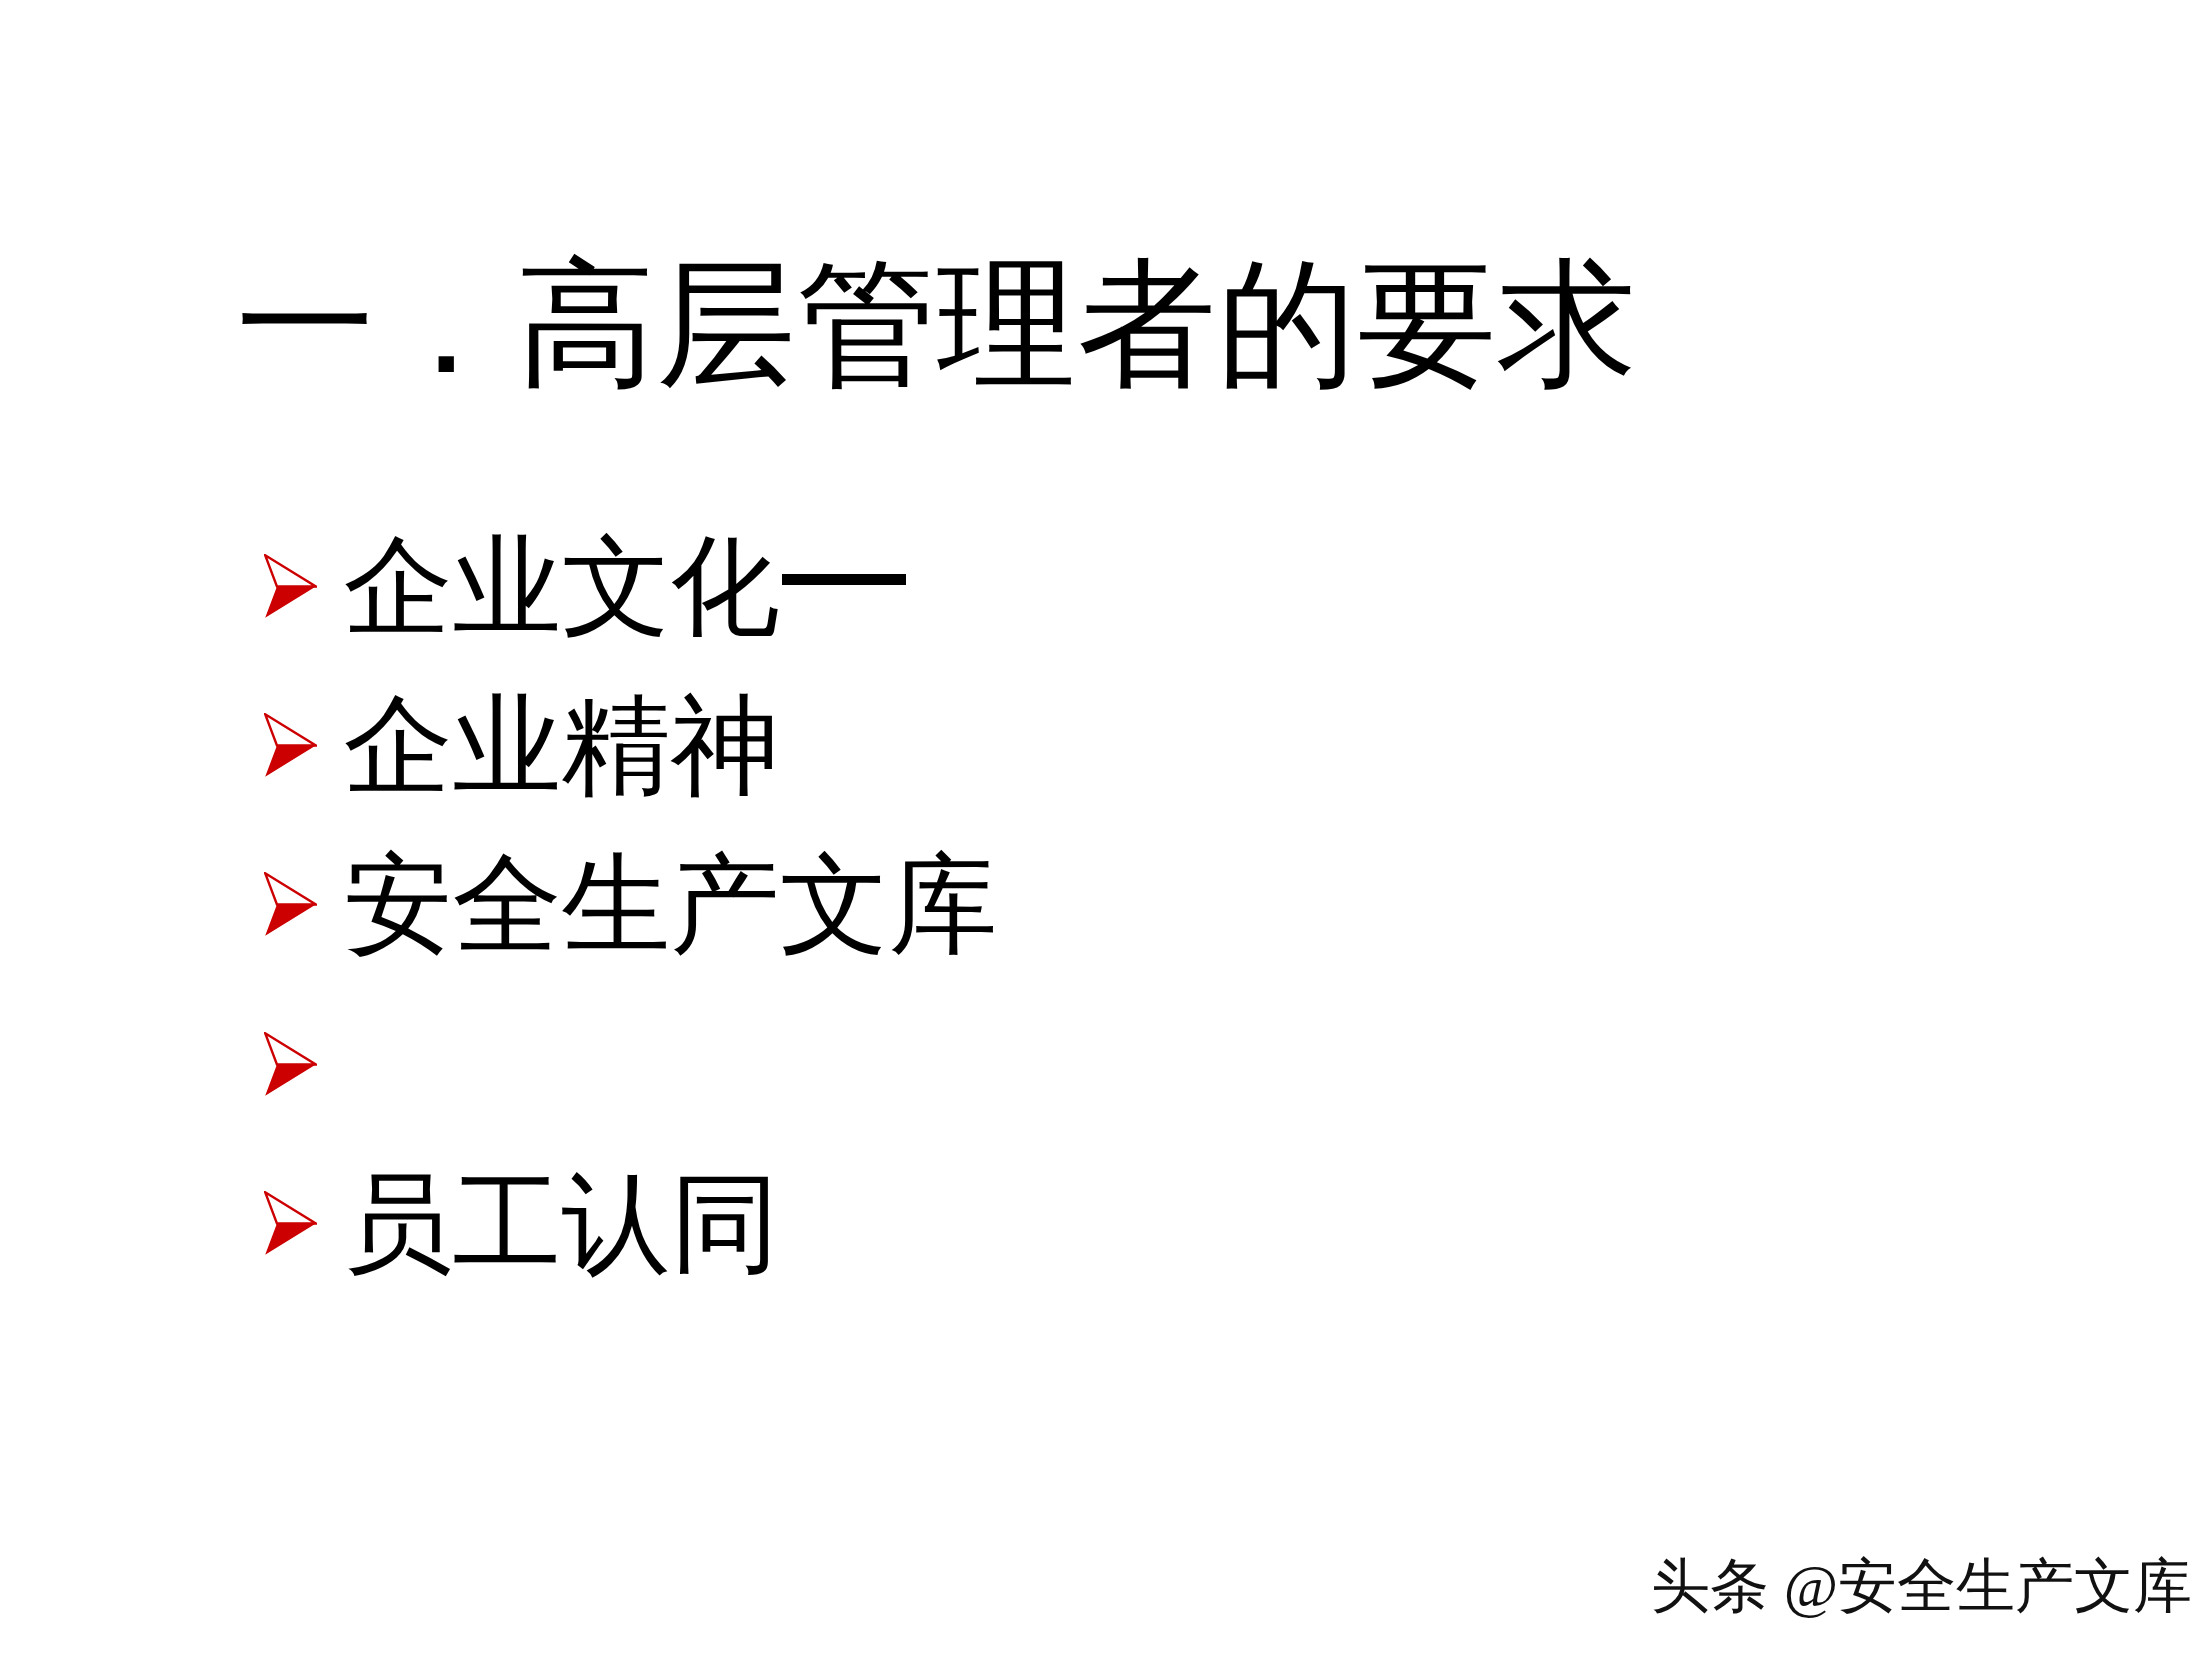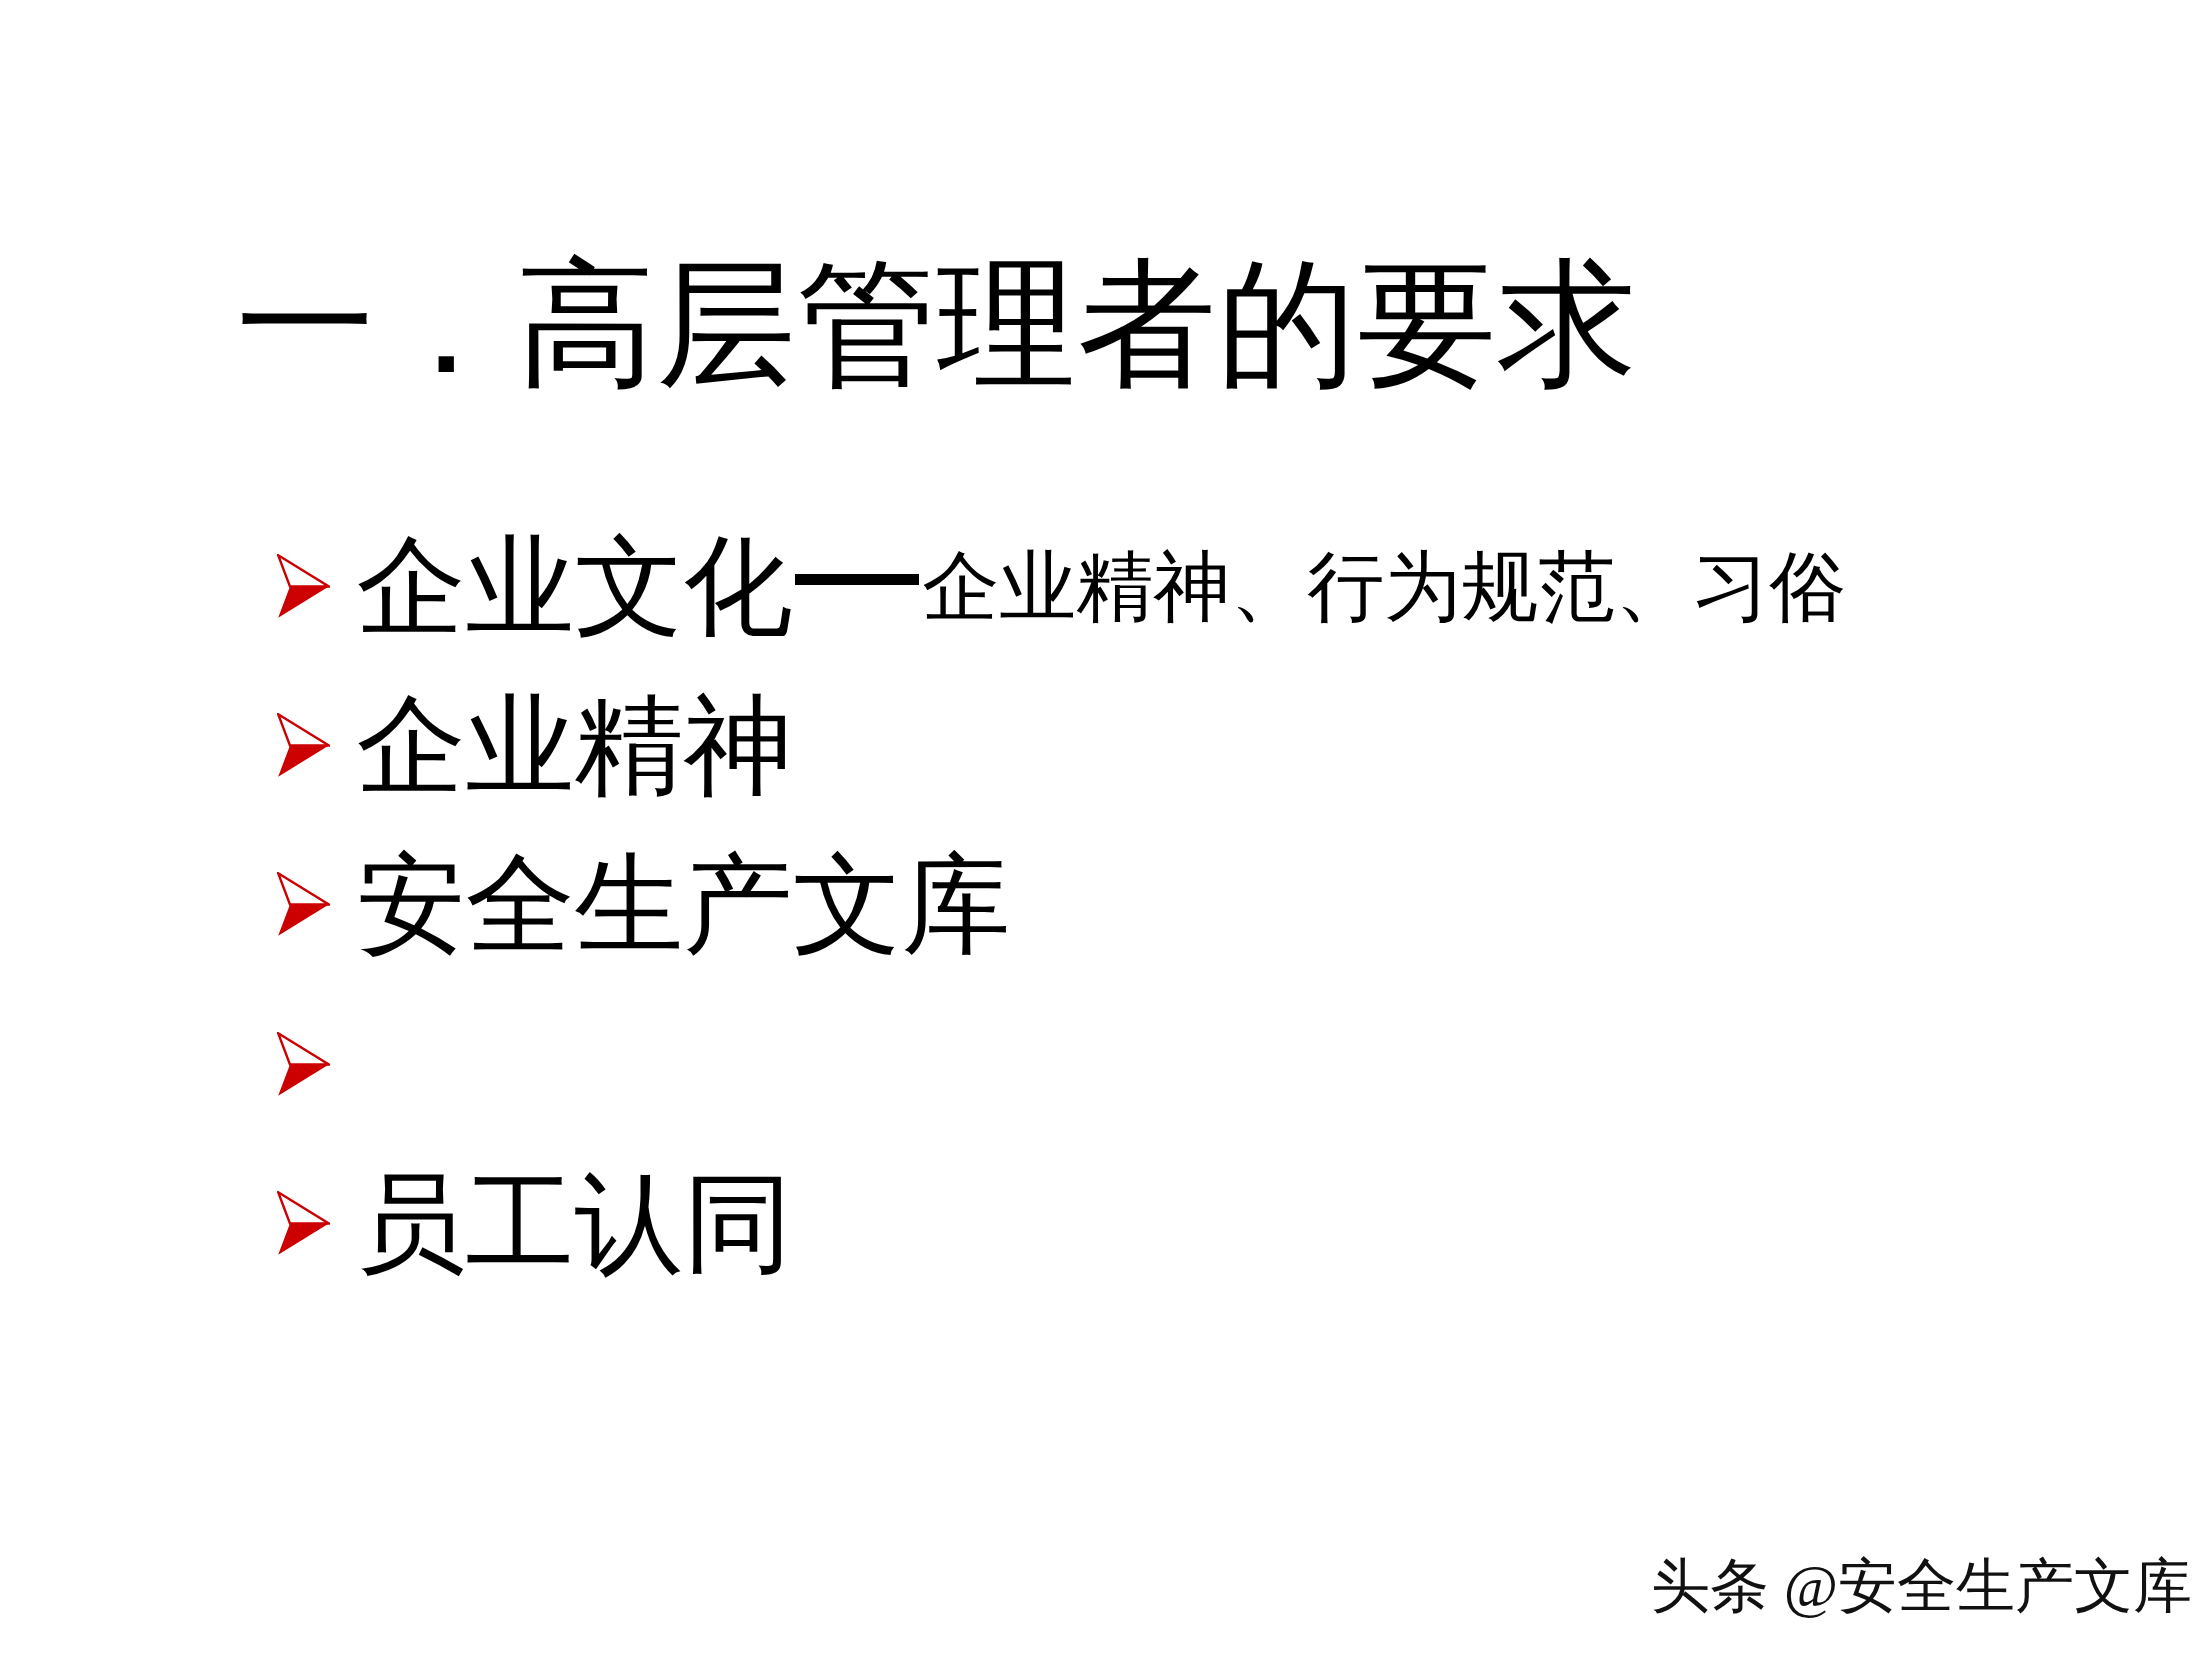--- a/index.html
+++ b/index.html
@@ -1,21 +1,21 @@
 <!DOCTYPE html>
 <html style="font-size:9.4px"><head>
 <meta charset="utf-8">
 <style>
   html, body { margin:0; padding:0; background:#ffffff; }
   body { width:2205px; height:1654px; position:relative; overflow:hidden;
          font-family:"DejaVu Serif","Liberation Serif",serif; color:#000; }
   .title { position:absolute; left:236px; top:236px; font-size:139px; line-height:177px;
            white-space:nowrap; letter-spacing:1.2px; }
   .list { position:absolute; left:260px; top:507px; }
-  .item { position:absolute; left:17px; height:159px; display:flex; align-items:center; white-space:nowrap; }
+  .item { position:absolute; left:4px; height:159px; display:flex; align-items:center; white-space:nowrap; }
   .arrow { width:53px; height:65px; margin-right:26.5px; flex:0 0 auto; }
   .main { font-size:109px; line-height:130px; }
   .sub { font-size:77px; line-height:130px; }
   .dash { display:inline-block; width:124px; height:11.8px; background:#000; vertical-align:middle; margin:0 2.9px; position:relative; top:-7px; }
   .watermark { position:absolute; left:1651px; top:1545px; font-family:Liberation Serif, serif;
                font-size:59px; line-height:83px; color:#111; white-space:nowrap; }
 </style>
 </head>
 <body>
 
@@ -23,21 +23,20 @@
   <div class="title">一．高层管理者的要求</div>
 
   <div class="list">
     <div class="item" style="top:0px">
       <svg class="arrow" viewBox="0 0 90 110">
         <polygon points="2,2 88,55 2,108 22,55" fill="#CC0000"></polygon>
         <polygon points="2,2 88,55 22,55" fill="#fff" stroke="#CC0000" stroke-width="4"></polygon>
       </svg>
       <span class="main">企业文化</span>
       <span class="dash"></span>
-      <span class="sub">企业精神、行为规范、习俗</span>
     </div>
     <div class="item" style="top:159px">
       <svg class="arrow" viewBox="0 0 90 110">
         <polygon points="2,2 88,55 2,108 22,55" fill="#CC0000"></polygon>
         <polygon points="2,2 88,55 22,55" fill="#fff" stroke="#CC0000" stroke-width="4"></polygon>
       </svg>
       <span class="main">企业精神</span>
     </div>
     <div class="item" style="top:318px">
       <svg class="arrow" viewBox="0 0 90 110">

